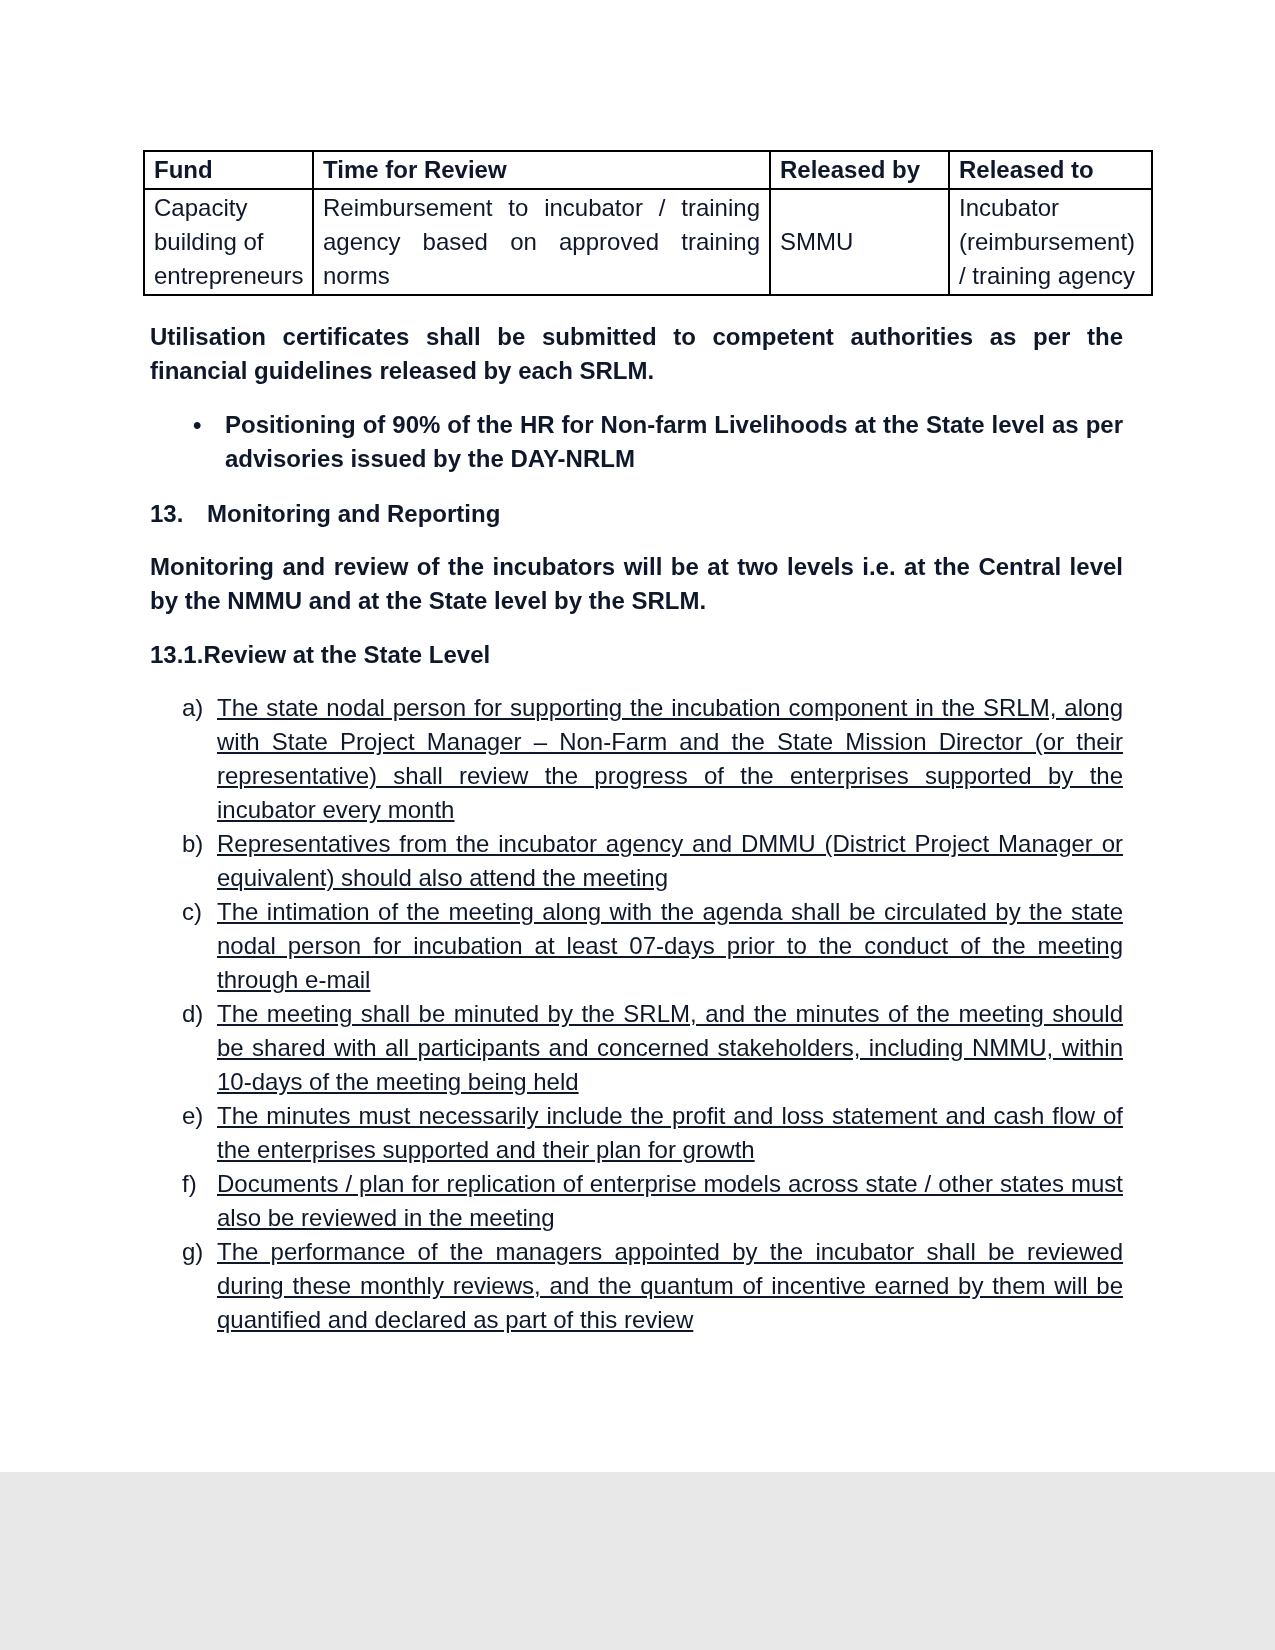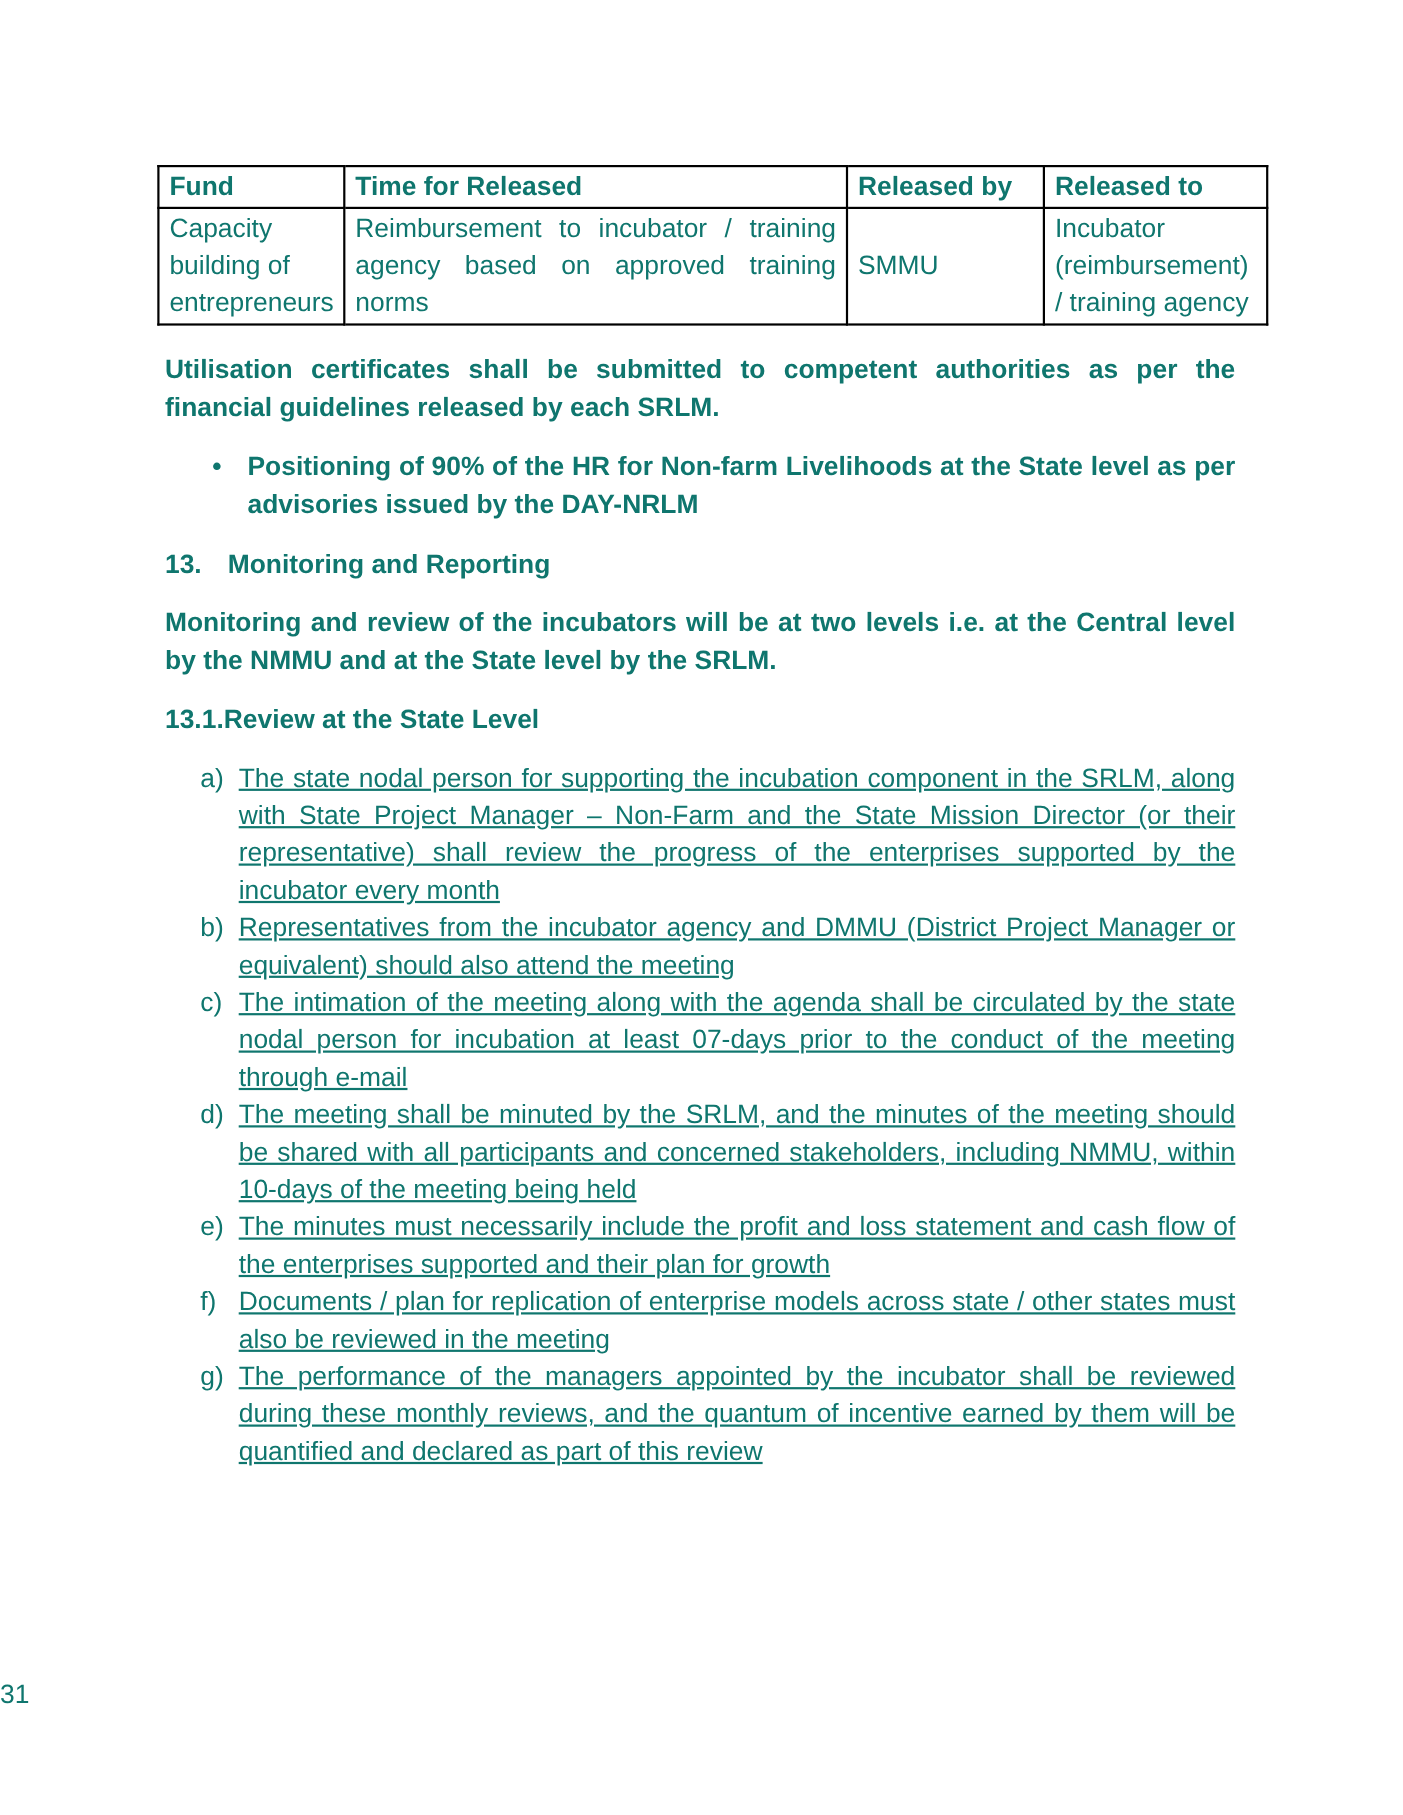--- a/index.html
+++ b/index.html
@@ -1,22 +1,22 @@
 <!DOCTYPE html>
 <html><head>
 <meta charset="utf-8">
 <style>
   html, body { margin: 0; padding: 0; background: #e8e8e8; }
   .page {
     position: relative;
     width: 1275px;
-    height: 1650px;
+    height: 1472px;
     margin: 0 auto;
     background: #ffffff;
-    color: #0f766e;
+    color: #0f172a;
     font-family: "Liberation Sans", sans-serif;
     font-size: 24px;
     line-height: 34px;
   }
   .content {
     position: absolute;
     left: 150px;
     top: 150px;
     width: 973px;
   }
@@ -79,21 +79,21 @@
     <table class="fund-table">
       <colgroup>
           <col class="c1">
           <col class="c2">
           <col class="c3">
           <col class="c4">
         </colgroup>
       <thead>
         <tr>
           <th>Fund</th>
-          <th>Time for Released</th>
+          <th>Time for Review</th>
           <th>Released by</th>
           <th>Released to</th>
         </tr>
       </thead>
       <tbody>
         <tr>
           <td>Capacity building of entrepreneurs</td>
           <td class="justify">Reimbursement to incubator / training agency based on approved training norms</td>
           <td class="middle">SMMU</td>
           <td>Incubator (reimbursement) / training agency</td>

